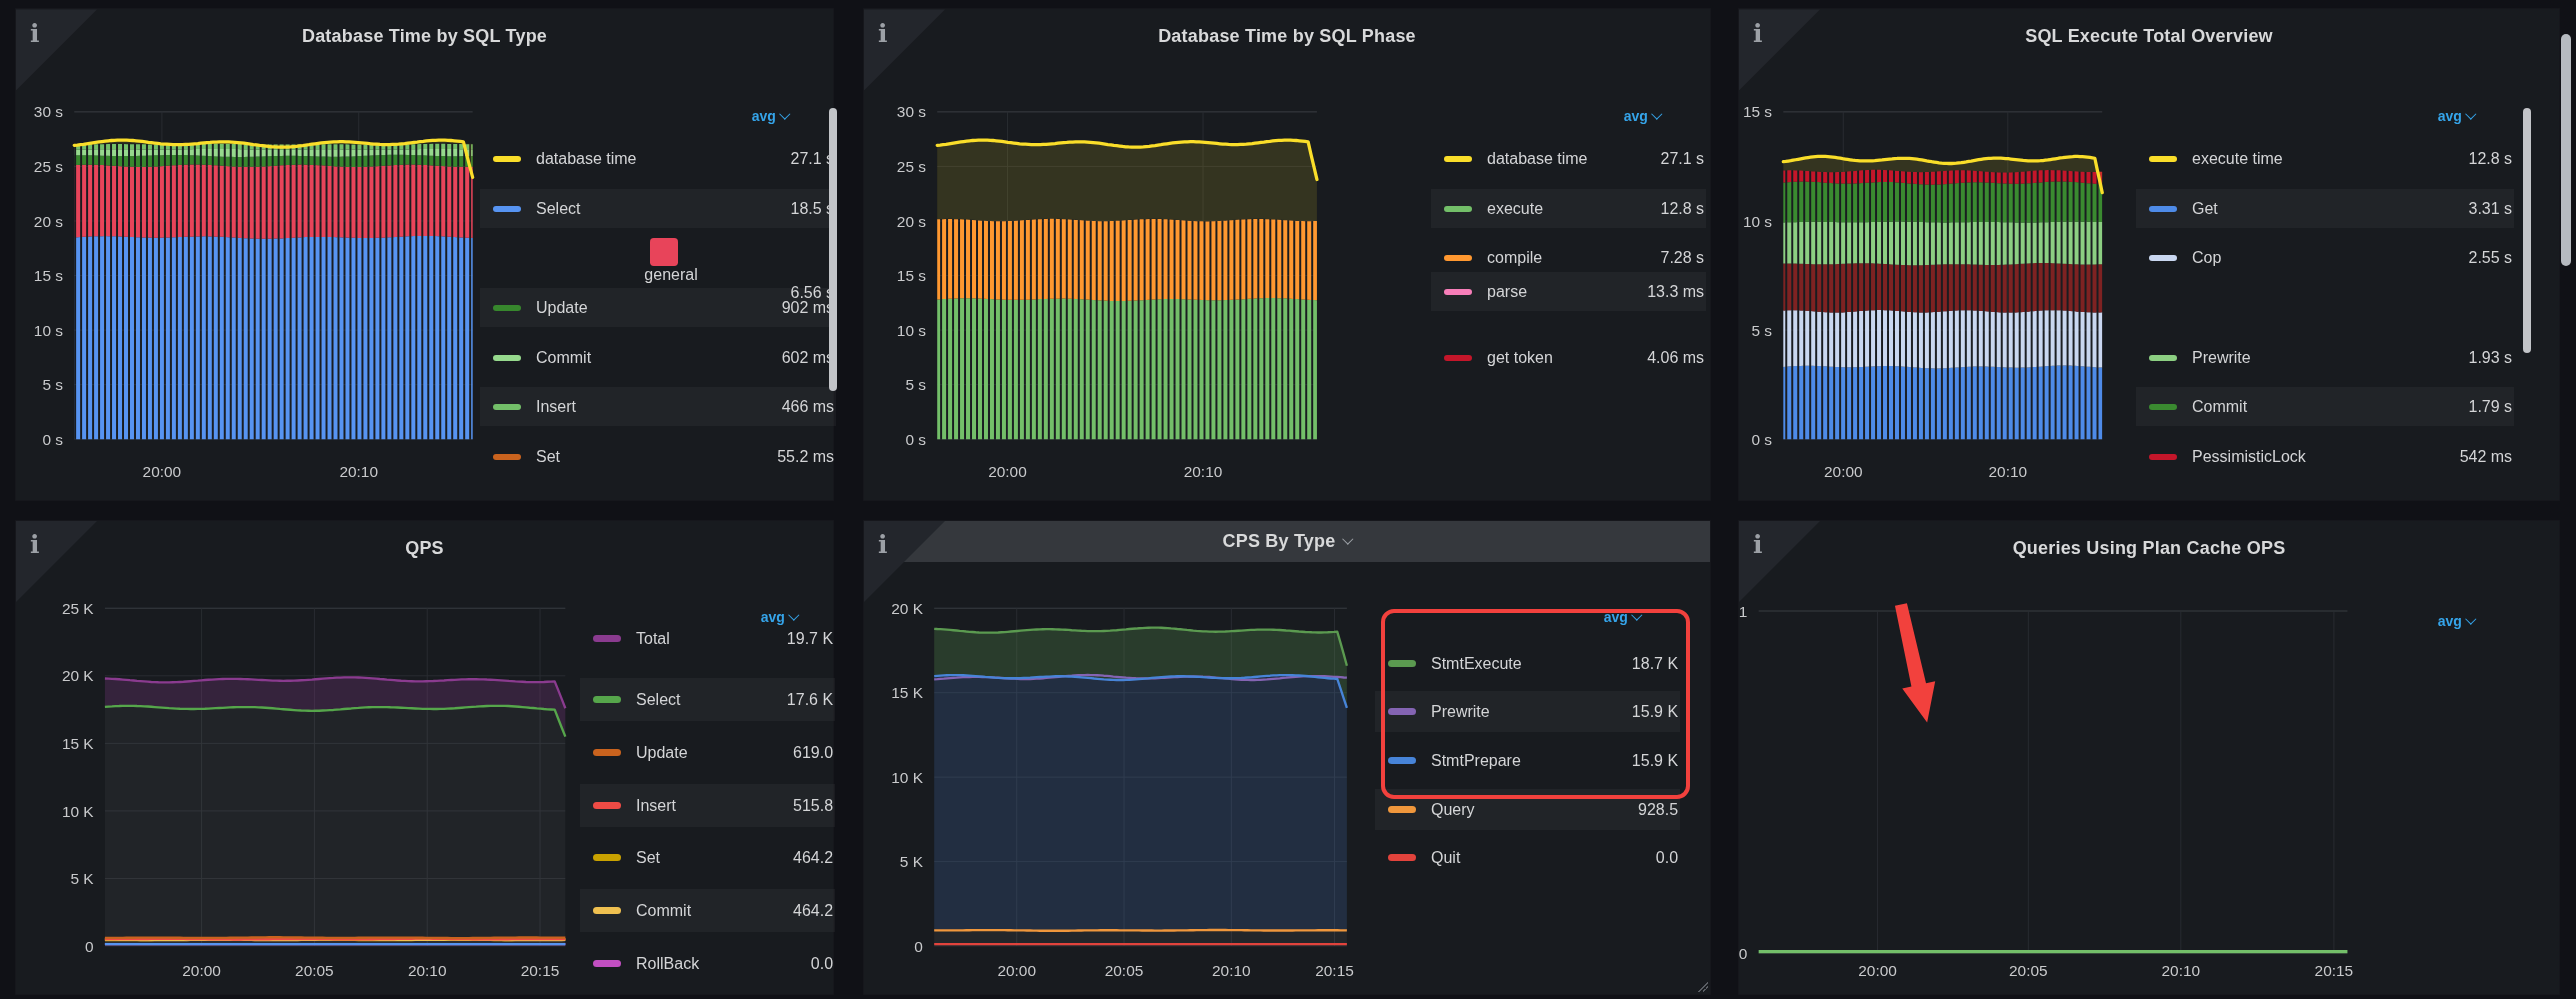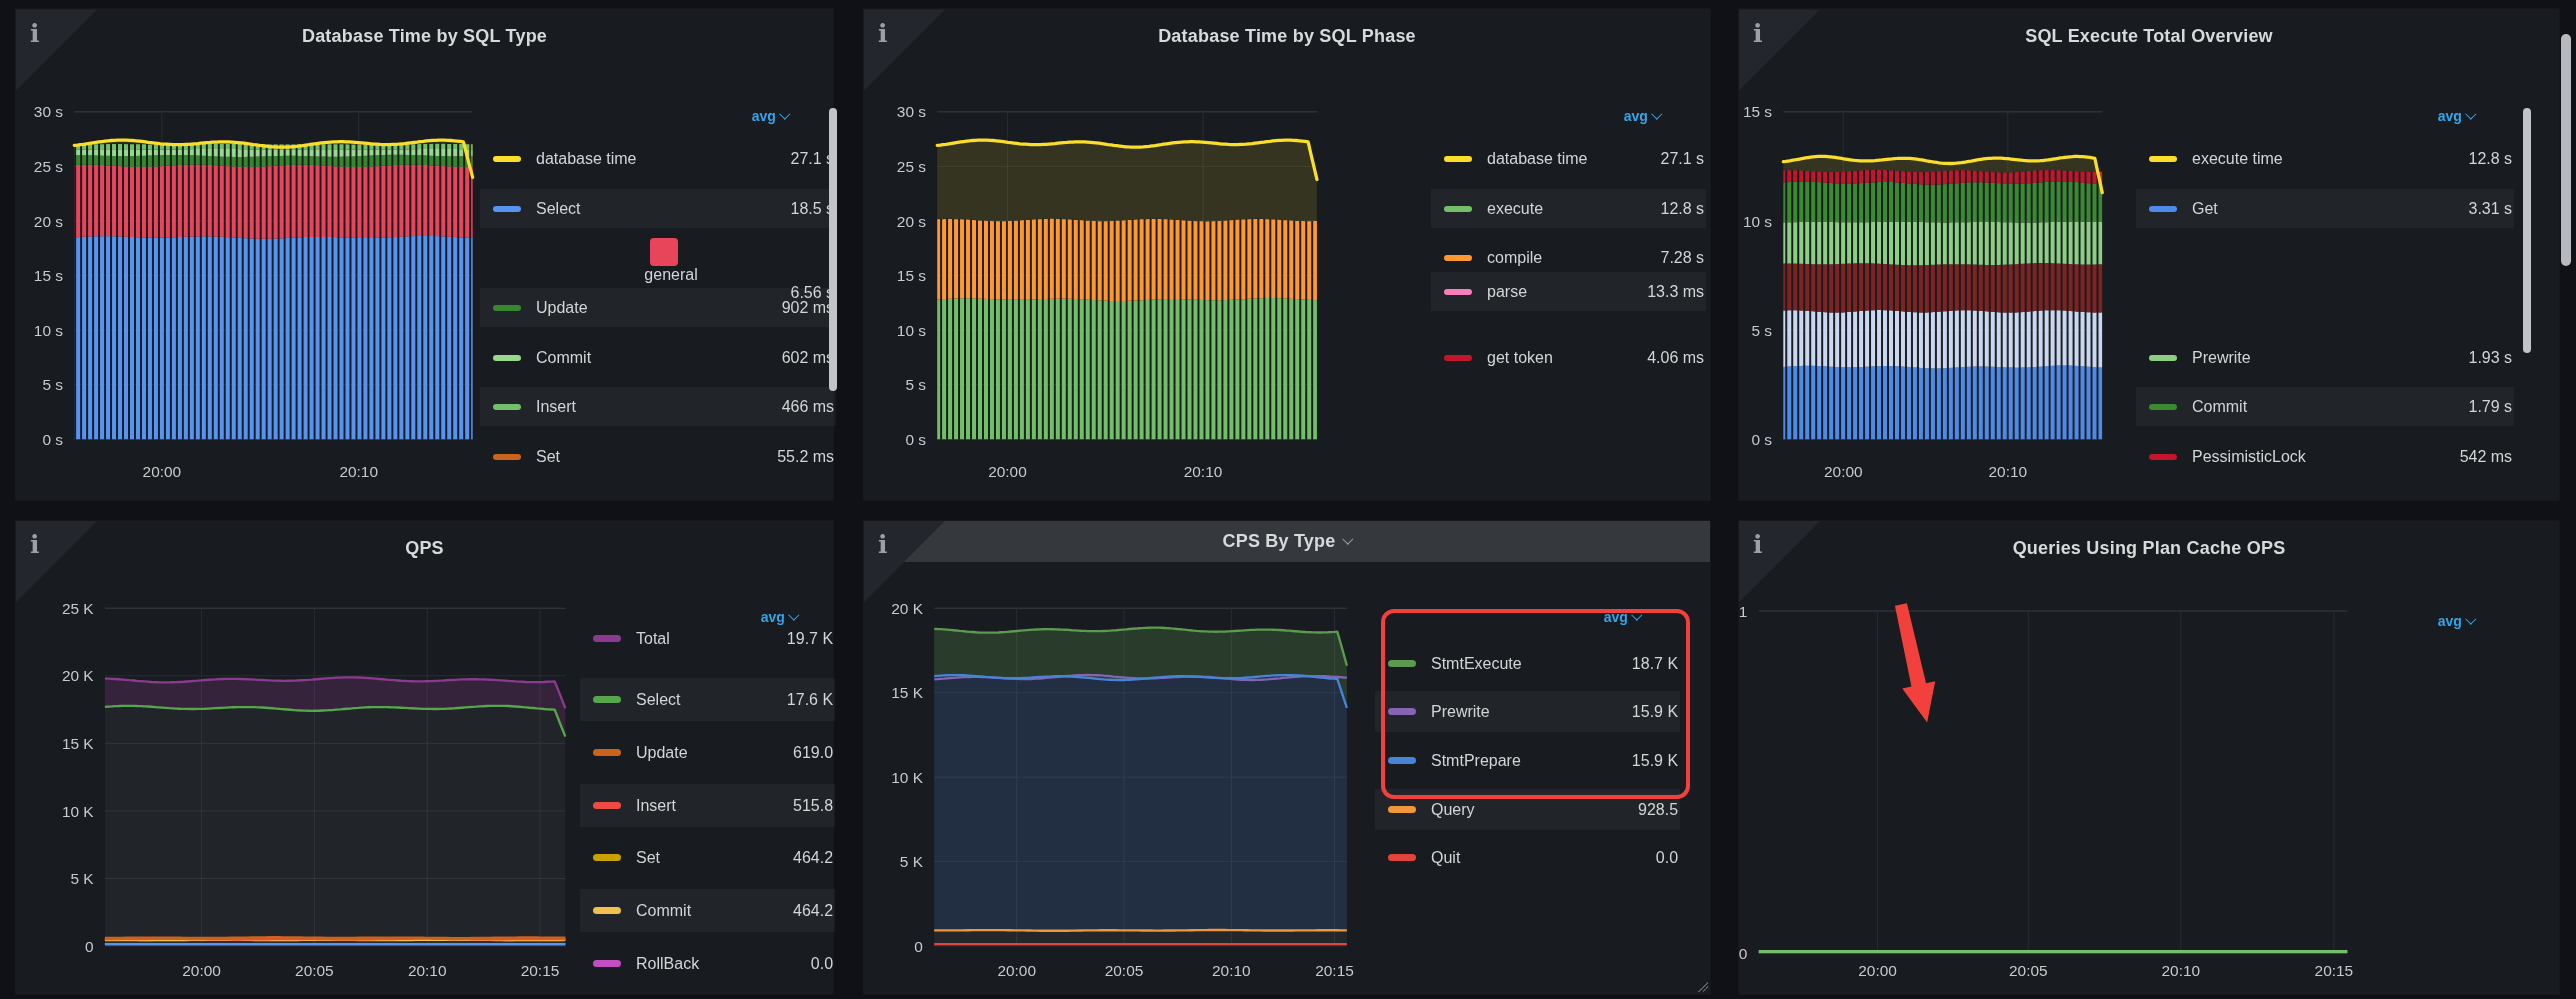--- a/index.html
+++ b/index.html
@@ -261,20 +261,25 @@
       <div class="lrow" style="left: 397px; top: 130px; width: 378px; height: 39px; padding-left: 13px; padding-right: 1.9px; box-sizing: border-box;">
         <span class="sw" style="background: rgb(250, 222, 42);"></span>
         <span class="lbl">execute time</span>
         <span class="val">12.8 s</span>
       </div>
       <div class="lrow alt" style="left: 397px; top: 180px; width: 378px; height: 39px; padding-left: 13px; padding-right: 1.9px; box-sizing: border-box;">
         <span class="sw" style="background: rgb(78, 139, 232);"></span>
         <span class="lbl">Get</span>
         <span class="val">3.31 s</span>
       </div>
+      <div class="lrow" style="left: 397px; top: 229px; width: 378px; height: 39px; padding-left: 13px; padding-right: 1.9px; box-sizing: border-box;">
+        <span class="sw" style="background: rgb(201, 215, 240);"></span>
+        <span class="lbl">Cop</span>
+        <span class="val">2.55 s</span>
+      </div>
       <div class="lrow" style="left: 397px; top: 329px; width: 378px; height: 39px; padding-left: 13px; padding-right: 1.9px; box-sizing: border-box;">
         <span class="sw" style="background: rgb(140, 207, 130);"></span>
         <span class="lbl">Prewrite</span>
         <span class="val">1.93 s</span>
       </div>
       <div class="lrow alt" style="left: 397px; top: 378px; width: 378px; height: 39px; padding-left: 13px; padding-right: 1.9px; box-sizing: border-box;">
         <span class="sw" style="background: rgb(58, 138, 48);"></span>
         <span class="lbl">Commit</span>
         <span class="val">1.79 s</span>
       </div>

